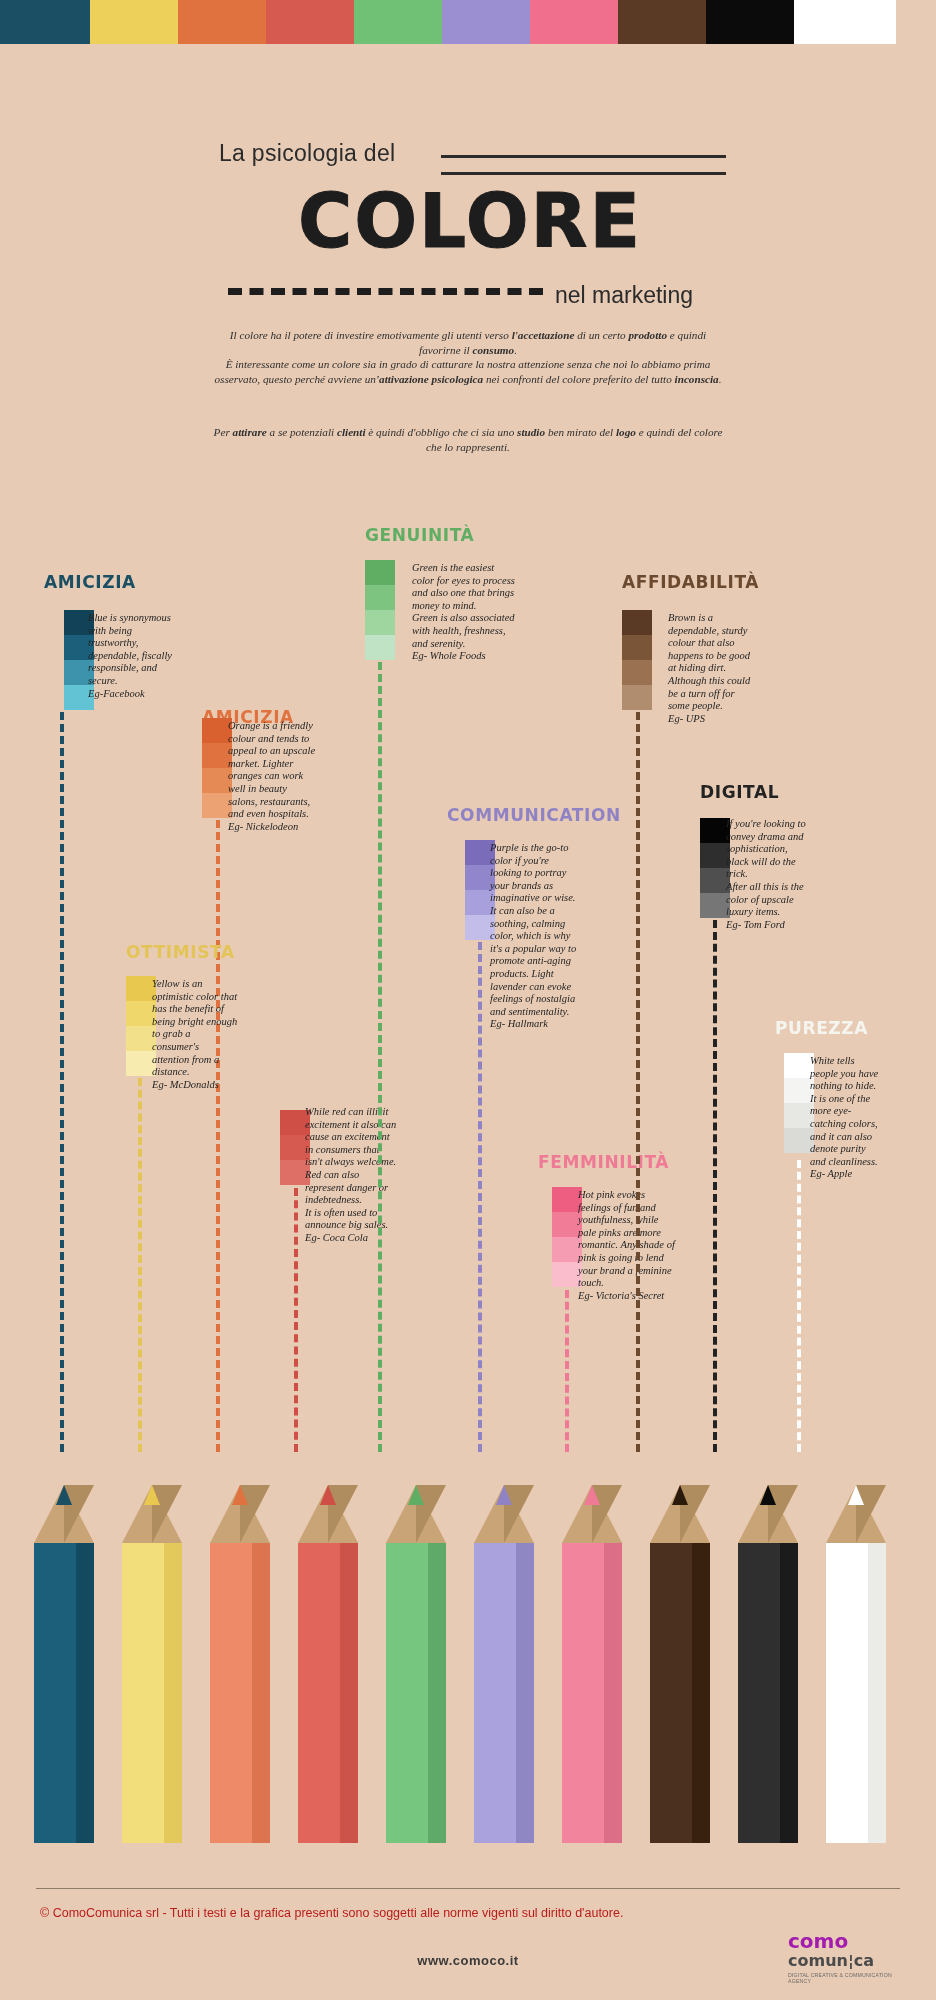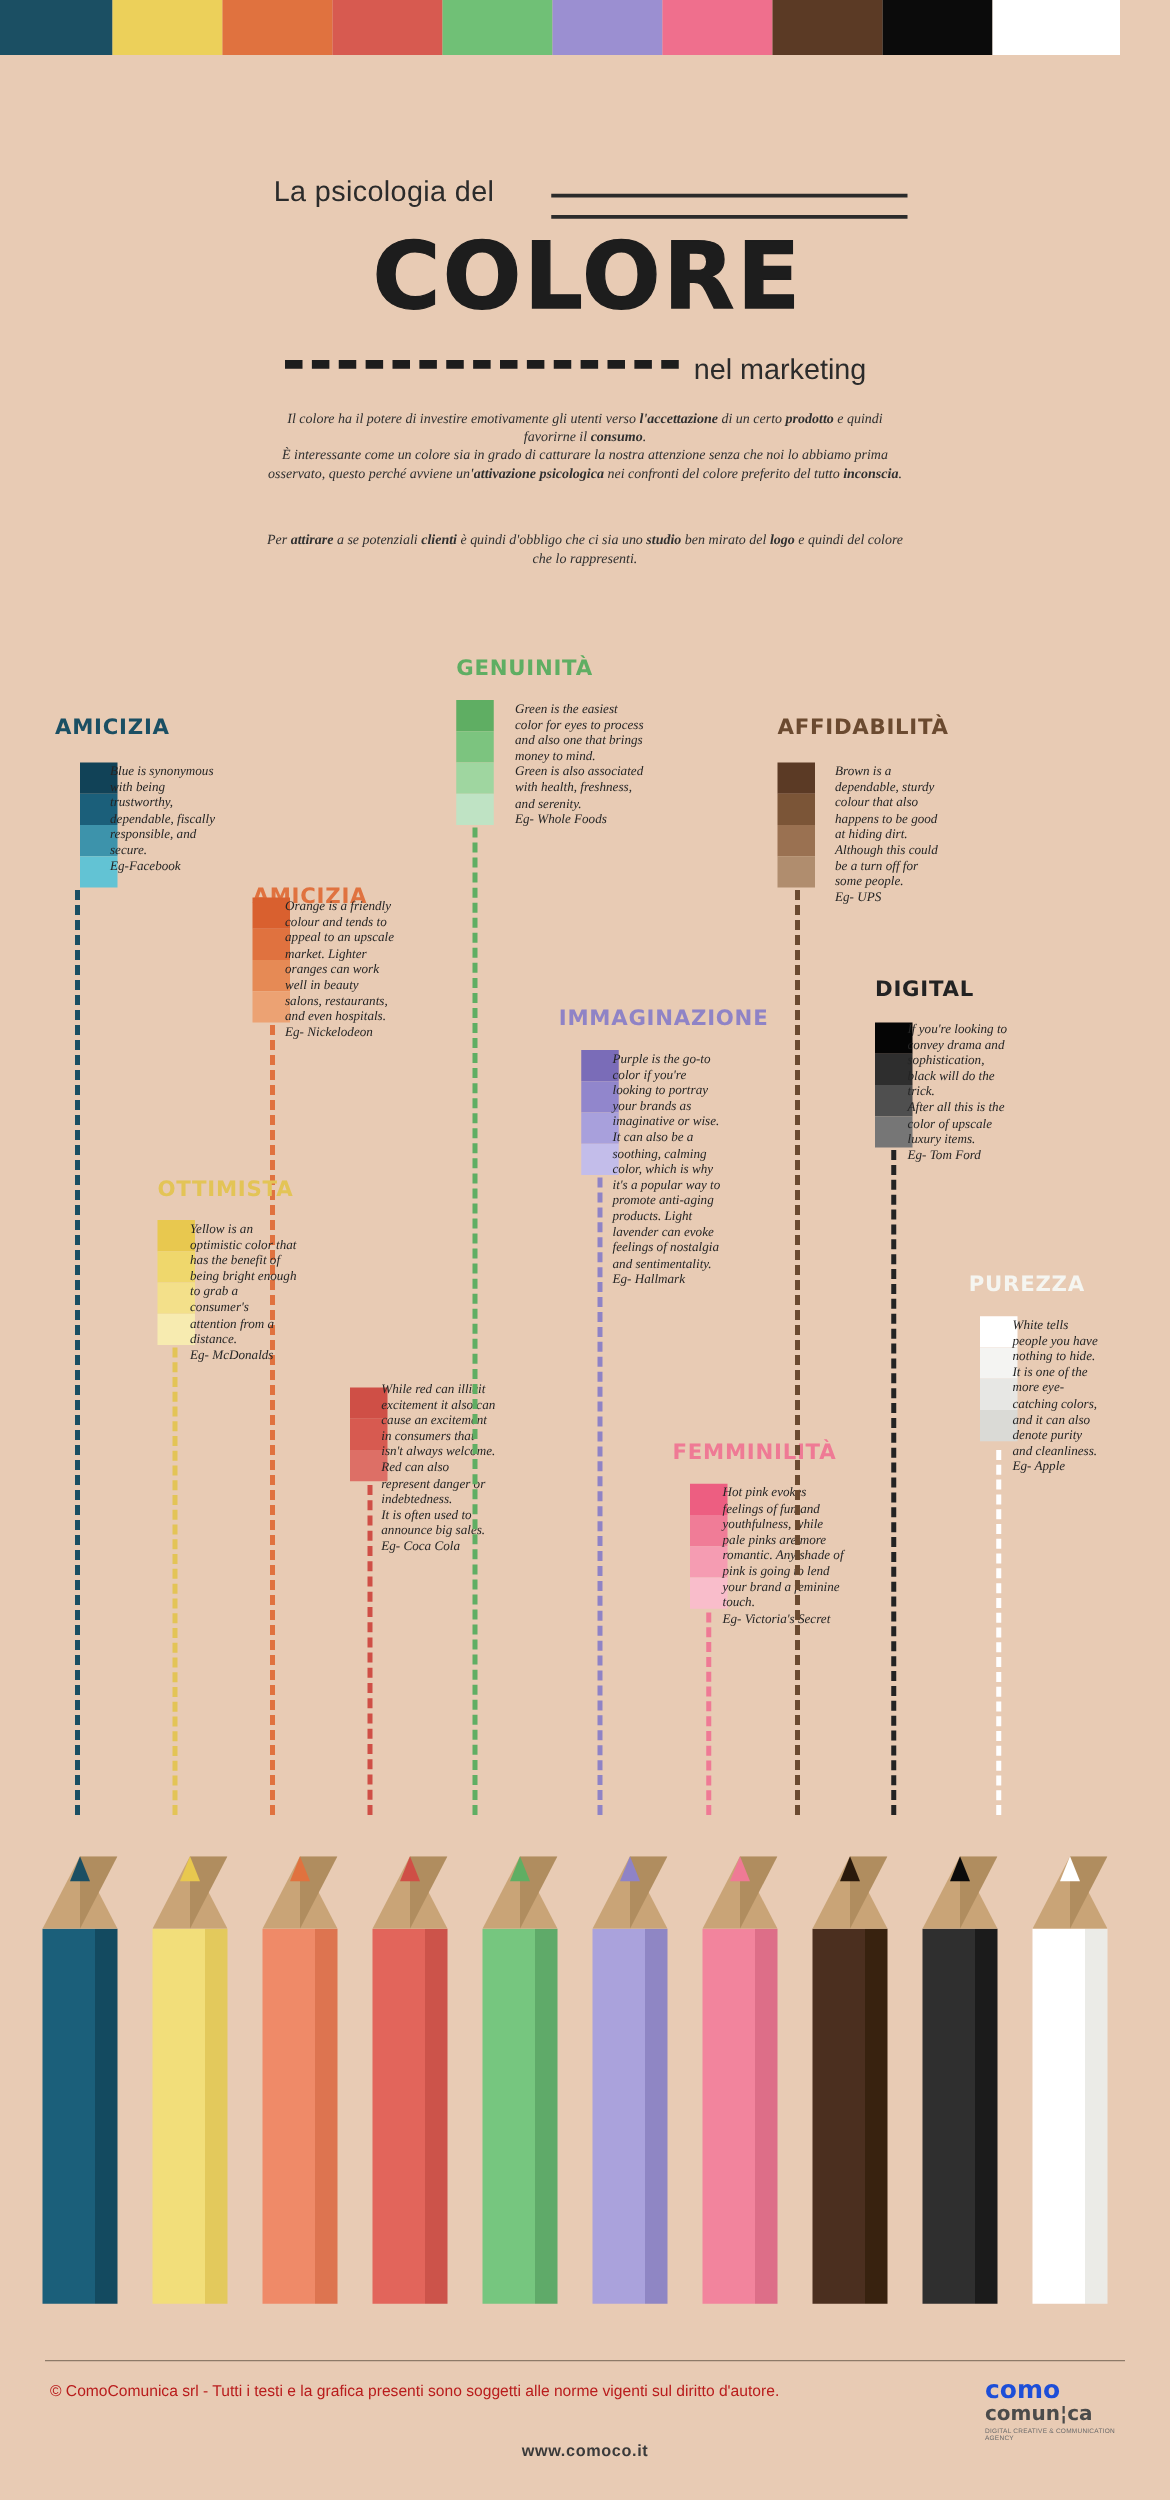--- a/index.html
+++ b/index.html
@@ -41,21 +41,21 @@
   .ptip .lead{position:absolute;left:22px;top:0;width:0;height:0;border-left:8px solid transparent;border-right:8px solid transparent;border-bottom:20px solid #333;}
   .pbody{width:60px;height:300px;}
   .pbody .left{width:42px;height:100%;float:left;}
   .pbody .right{width:18px;height:100%;float:left;}
   
   #footbar{position:absolute;left:0;top:1888px;width:936px;height:112px;background:#e8cbb4;}
   #footrule{position:absolute;left:36px;top:1888px;width:864px;height:0;border-top:1px solid #8d7a68;}
   #copyright{position:absolute;left:40px;top:1906px;font-size:12.5px;color:#b91c1c;}
   #weburl{position:absolute;left:0px;top:1953px;width:936px;text-align:center;font-size:13px;font-weight:bold;color:#3a3a3a;letter-spacing:.5px;}
   #logo{position:absolute;right:28px;top:1902px;width:120px;text-align:left;}
-  #logo .l1{font-size:20px;font-weight:bold;color:#1d4ed8;font-family:"DejaVu Sans",sans-serif;line-height:19px;}
+  #logo .l1{font-size:20px;font-weight:bold;color:#a21caf;font-family:"DejaVu Sans",sans-serif;line-height:19px;margin-top:30px;}
   #logo .l2{font-size:16px;font-weight:bold;color:#4b4b4b;font-family:"DejaVu Sans",sans-serif;line-height:19px;}
   #logo .l3{font-size:5.2px;color:#6a6a6a;letter-spacing:.2px;margin-top:2px;}
 </style>
 </head>
 <body>
 
 <div id="topstrip">
   <div style="width:90px;background:#1b4f63"></div>
   <div style="width:88px;background:#ecd05a"></div>
   <div style="width:88px;background:#e0723f"></div>
@@ -143,21 +143,21 @@
   <div style="background:#7cc47f"></div>
   <div style="background:#9fd6a0"></div>
   <div style="background:#bfe3c4"></div>
 </div>
 <div class="txt" style="left:412px;top:562px;width:104px;">
   Green is the easiest color for eyes to process and also one that brings money to mind.<br>Green is also associated with health, freshness, and serenity.<br>Eg- Whole Foods
 </div>
 <div class="dashline" style="left:378px;top:662px;height:790px;border-left-color:#5fae63;"></div>
 
 <div class="sect" style="left:447px;top:805px;">
-  <div class="sect-title" style="color:#8f83c6;">IMMAGINAZIONE</div>
+  <div class="sect-title" style="color:#8f83c6;">COMMUNICATION</div>
 </div>
 <div class="swatches" style="left:465px;top:840px;">
   <div style="background:#7a6cb8"></div>
   <div style="background:#9186cc"></div>
   <div style="background:#a8a0dc"></div>
   <div style="background:#c3bdea"></div>
 </div>
 <div class="txt" style="left:490px;top:842px;width:90px;">
   Purple is the go-to color if you're looking to portray your brands as imaginative or wise.<br>It can also be a soothing, calming color, which is why it's a popular way to promote anti-aging products. Light lavender can evoke feelings of nostalgia and sentimentality.<br>Eg- Hallmark
 </div>

